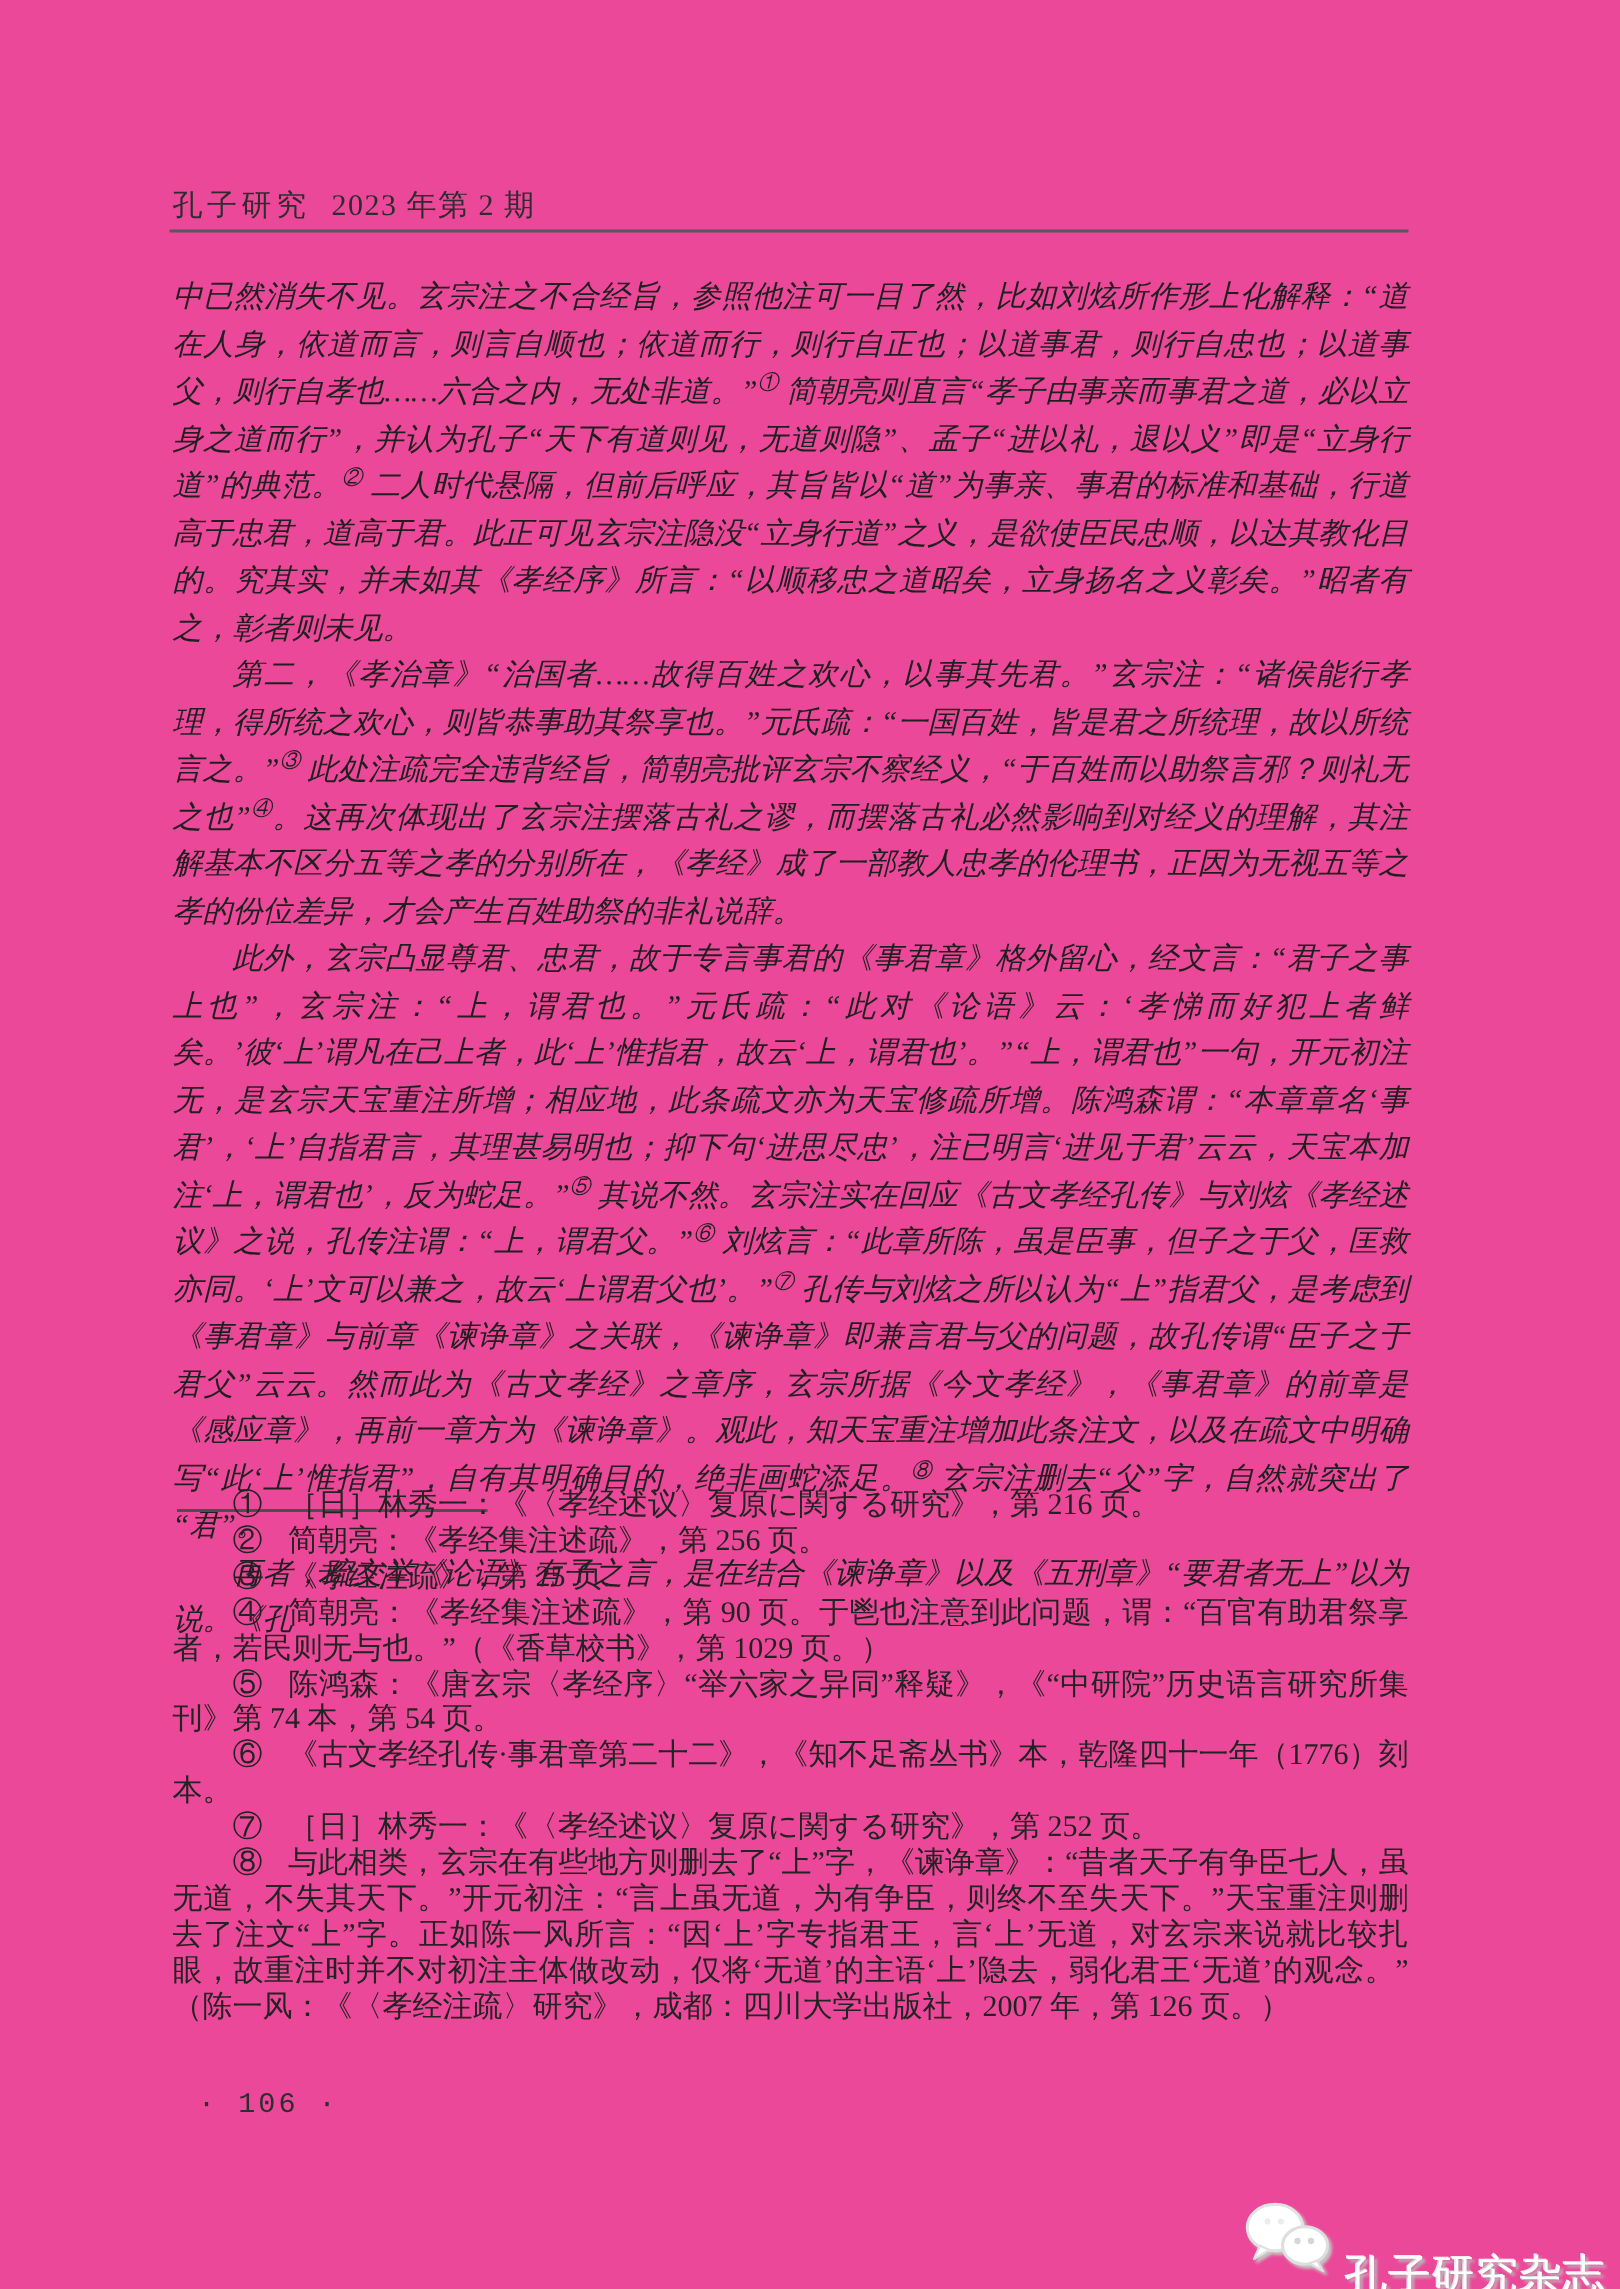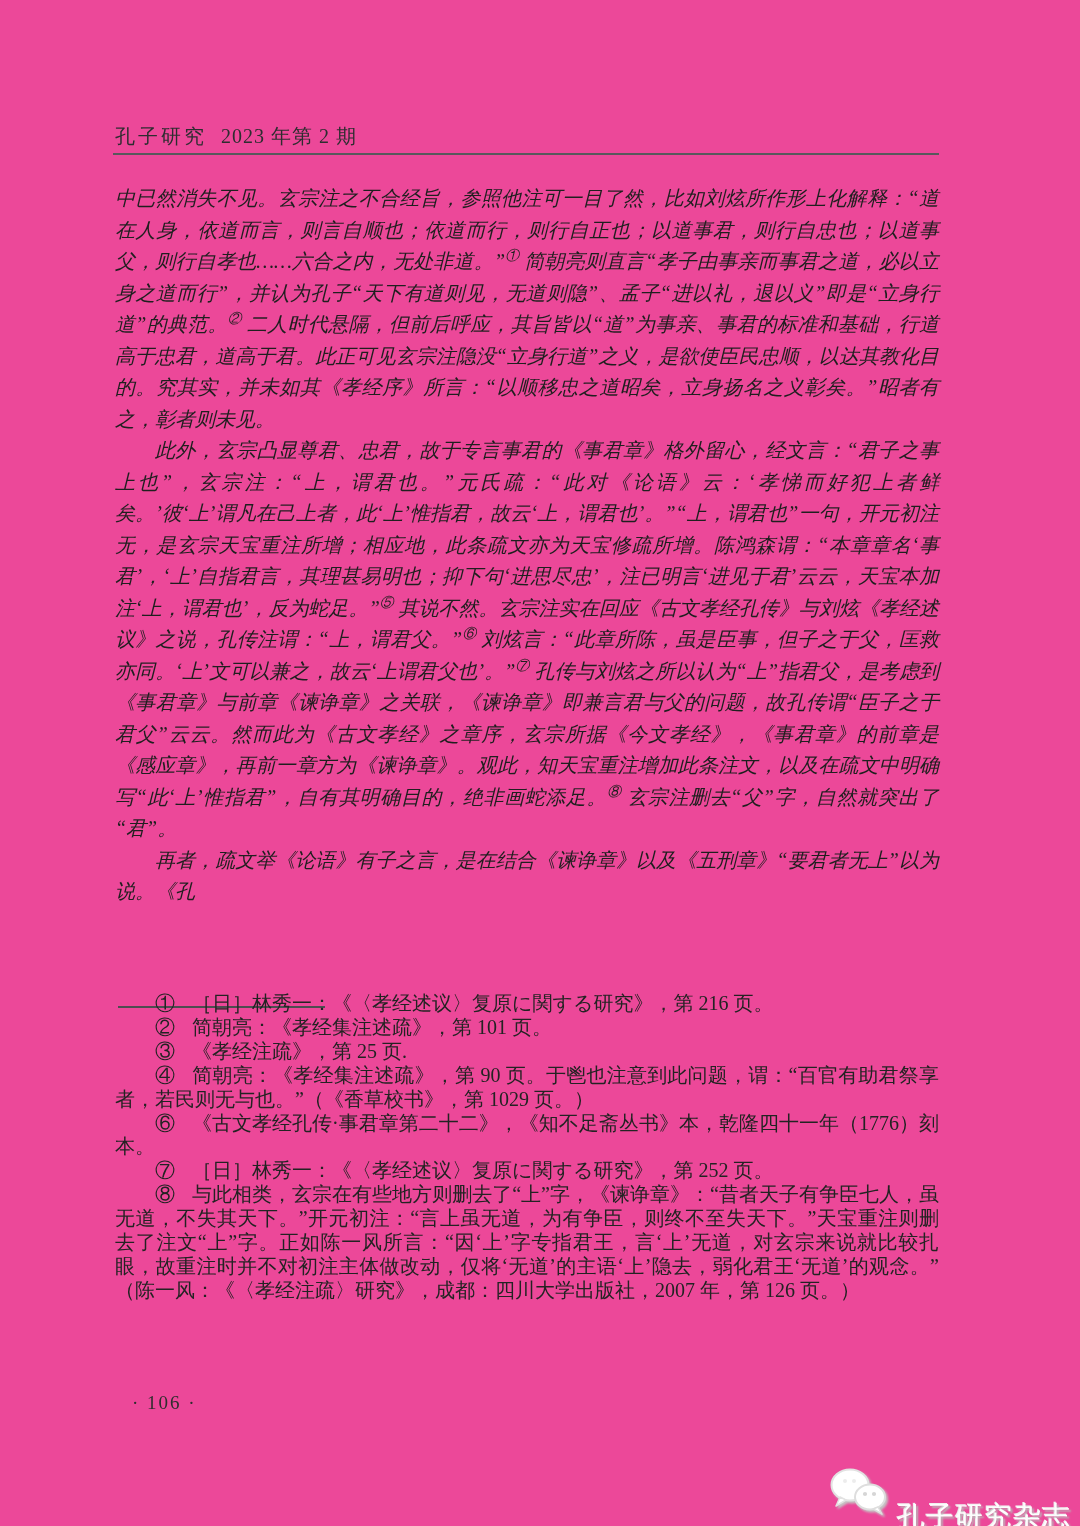--- a/index.html
+++ b/index.html
@@ -45,21 +45,21 @@
     font-size:20px; line-height:23.9px;
     text-align:justify; text-justify:inter-ideograph;
     color:#232323;
   }
   .footnotes p { margin:0; text-indent:2em; }
   .footnotes .fn-marker { margin-right:0.85em; }
   
   .page-num {
     position:absolute; left:132px; top:1392px;
     font-size:19px; letter-spacing:2px; color:#2e2e2e;
-    font-family:Liberation Serif, serif;
+    font-family:Liberation Mono, monospace;
   }
   
   .watermark {
     position:absolute; left:828px; top:1450px;
     display:flex; align-items:center; gap:7px;
   }
   .watermark .wm-text {
     font-size:28px; letter-spacing:1px; white-space:nowrap;
     color:#fdfdfd;
     text-shadow:2px 2px 2px #b9b9b9, -1px -1px 0 #efefef;
@@ -73,31 +73,33 @@
 
 <div class="page">
 
   <div class="header">
     <span class="journal">孔子研究</span><span class="issue">2023 年第 2 期</span>
   </div>
   <div class="header-rule"></div>
 
   <div class="body-text">
     <p>中已然消失不见。玄宗注之不合经旨，参照他注可一目了然，比如刘炫所作形上化解释：“道在人身，依道而言，则言自顺也；依道而行，则行自正也；以道事君，则行自忠也；以道事父，则行自孝也……六合之内，无处非道。”<sup>①</sup> 简朝亮则直言“孝子由事亲而事君之道，必以立身之道而行”，并认为孔子“天下有道则见，无道则隐”、孟子“进以礼，退以义”即是“立身行道”的典范。<sup>②</sup> 二人时代悬隔，但前后呼应，其旨皆以“道”为事亲、事君的标准和基础，行道高于忠君，道高于君。此正可见玄宗注隐没“立身行道”之义，是欲使臣民忠顺，以达其教化目的。究其实，并未如其《孝经序》所言：“以顺移忠之道昭矣，立身扬名之义彰矣。”昭者有之，彰者则未见。</p>
+    <p class="indent">第二，《孝治章》“治国者……故得百姓之欢心，以事其先君。”玄宗注：“诸侯能行孝理，得所统之欢心，则皆恭事助其祭享也。”元氏疏：“一国百姓，皆是君之所统理，故以所统言之。”<sup>③</sup> 此处注疏完全违背经旨，简朝亮批评玄宗不察经义，“于百姓而以助祭言邪？则礼无之也”<sup>④</sup>。这再次体现出了玄宗注摆落古礼之谬，而摆落古礼必然影响到对经义的理解，其注解基本不区分五等之孝的分别所在，《孝经》成了一部教人忠孝的伦理书，正因为无视五等之孝的份位差异，才会产生百姓助祭的非礼说辞。</p>
     <p class="indent">此外，玄宗凸显尊君、忠君，故于专言事君的《事君章》格外留心，经文言：“君子之事上也”，玄宗注：“上，谓君也。”元氏疏：“此对《论语》云：‘孝悌而好犯上者鲜矣。’彼‘上’谓凡在己上者，此‘上’惟指君，故云‘上，谓君也’。”“上，谓君也”一句，开元初注无，是玄宗天宝重注所增；相应地，此条疏文亦为天宝修疏所增。陈鸿森谓：“本章章名‘事君’，‘上’自指君言，其理甚易明也；抑下句‘进思尽忠’，注已明言‘进见于君’云云，天宝本加注‘上，谓君也’，反为蛇足。”<sup>⑤</sup> 其说不然。玄宗注实在回应《古文孝经孔传》与刘炫《孝经述议》之说，孔传注谓：“上，谓君父。”<sup>⑥</sup> 刘炫言：“此章所陈，虽是臣事，但子之于父，匡救亦同。‘上’文可以兼之，故云‘上谓君父也’。”<sup>⑦</sup> 孔传与刘炫之所以认为“上”指君父，是考虑到《事君章》与前章《谏诤章》之关联，《谏诤章》即兼言君与父的问题，故孔传谓“臣子之于君父”云云。然而此为《古文孝经》之章序，玄宗所据《今文孝经》，《事君章》的前章是《感应章》，再前一章方为《谏诤章》。观此，知天宝重注增加此条注文，以及在疏文中明确写“此‘上’惟指君”，自有其明确目的，绝非画蛇添足。<sup>⑧</sup> 玄宗注删去“父”字，自然就突出了“君”。</p>
     <p class="indent">再者，疏文举《论语》有子之言，是在结合《谏诤章》以及《五刑章》“要君者无上”以为说。《孔</p>
   </div>
 
   <div class="fn-rule"></div>
 
   <div class="footnotes">
     <p><span class="fn-marker">①</span><span>［日］林秀一：《〈孝经述议〉复原に関する研究》，第 216 页。</span></p>
-    <p><span class="fn-marker">②</span><span>简朝亮：《孝经集注述疏》，第 101 页。</span></p>
+    <p><span class="fn-marker">②</span><span>简朝亮：《孝经集注述疏》，第 256 页。</span></p>
     <p><span class="fn-marker">③</span><span>《孝经注疏》，第 25 页.</span></p>
     <p><span class="fn-marker">④</span><span>简朝亮：《孝经集注述疏》，第 90 页。于鬯也注意到此问题，谓：“百官有助君祭享者，若民则无与也。”（《香草校书》，第 1029 页。）</span></p>
+    <p><span class="fn-marker">⑤</span><span>陈鸿森：《唐玄宗〈孝经序〉“举六家之异同”释疑》，《“中研院”历史语言研究所集刊》第 74 本，第 54 页。</span></p>
     <p><span class="fn-marker">⑥</span><span>《古文孝经孔传·事君章第二十二》，《知不足斋丛书》本，乾隆四十一年（1776）刻本。</span></p>
     <p><span class="fn-marker">⑦</span><span>［日］林秀一：《〈孝经述议〉复原に関する研究》，第 252 页。</span></p>
     <p><span class="fn-marker">⑧</span><span>与此相类，玄宗在有些地方则删去了“上”字，《谏诤章》：“昔者天子有争臣七人，虽无道，不失其天下。”开元初注：“言上虽无道，为有争臣，则终不至失天下。”天宝重注则删去了注文“上”字。正如陈一风所言：“因‘上’字专指君王，言‘上’无道，对玄宗来说就比较扎眼，故重注时并不对初注主体做改动，仅将‘无道’的主语‘上’隐去，弱化君王‘无道’的观念。”（陈一风：《〈孝经注疏〉研究》，成都：四川大学出版社，2007 年，第 126 页。）</span></p>
   </div>
 
   <div class="page-num">· 106 ·</div>
 
   <div class="watermark">
     <span class="wm-icon">
       <svg width="62" height="50" viewBox="0 0 62 50" xmlns="http://www.w3.org/2000/svg">

